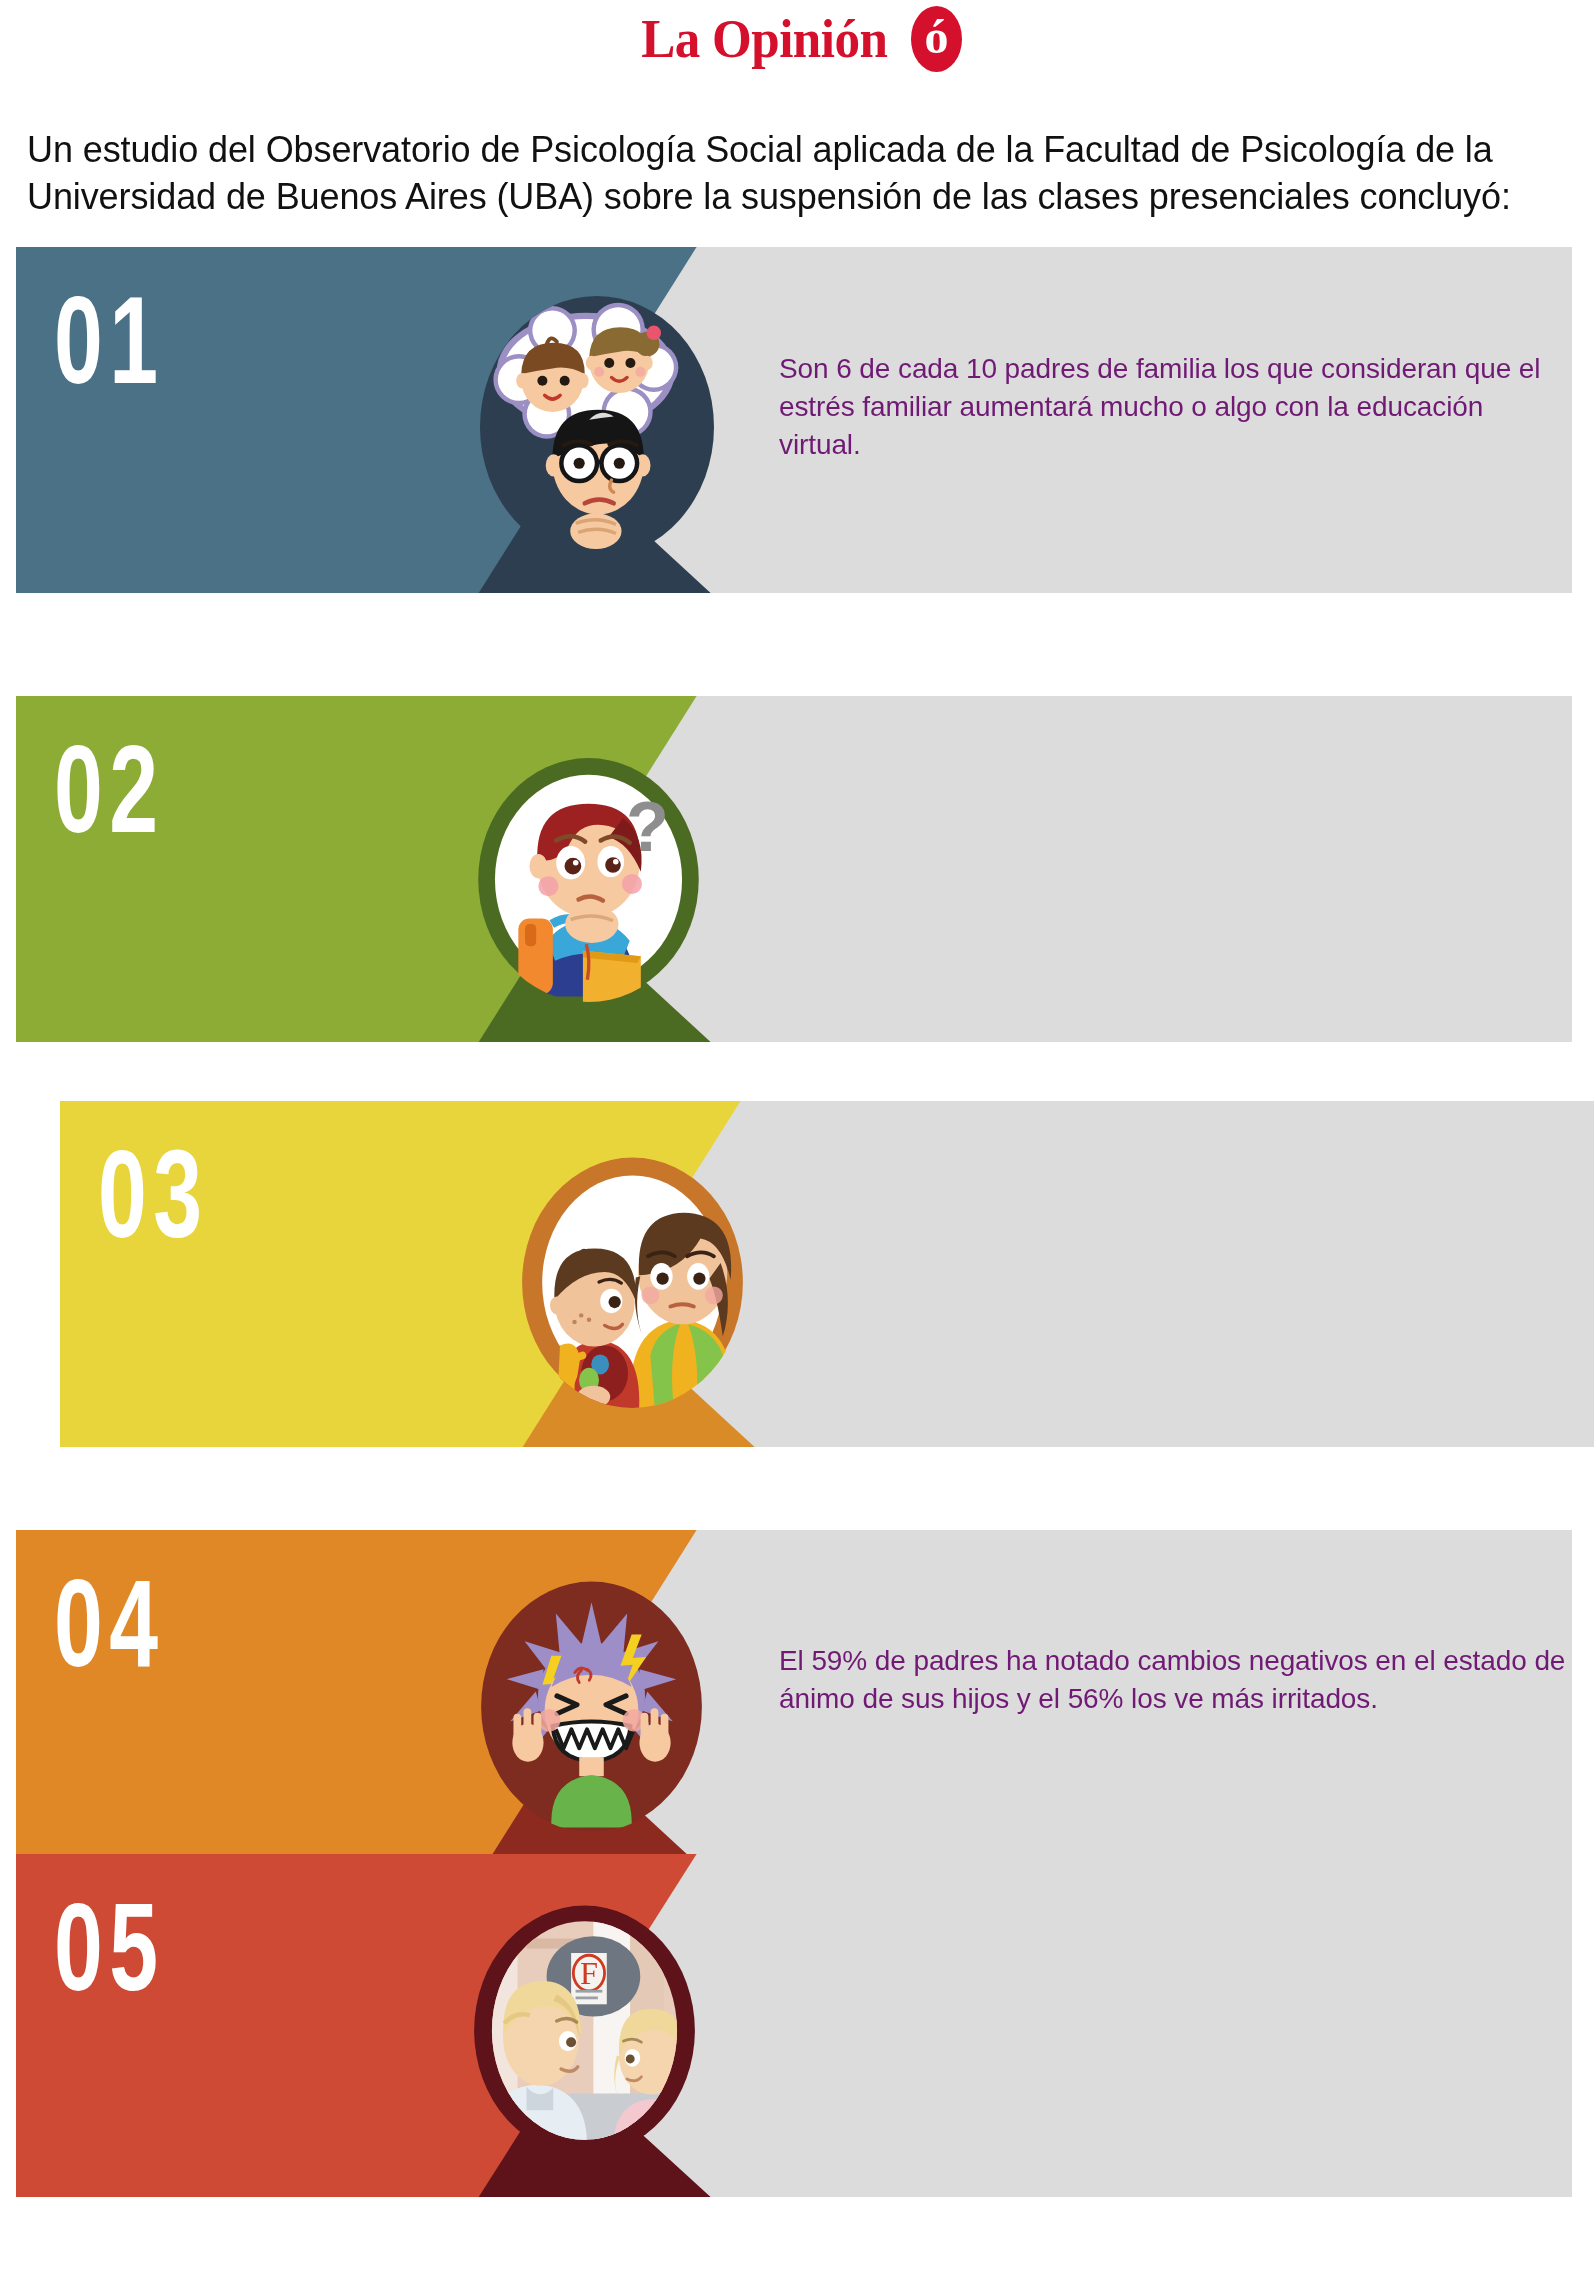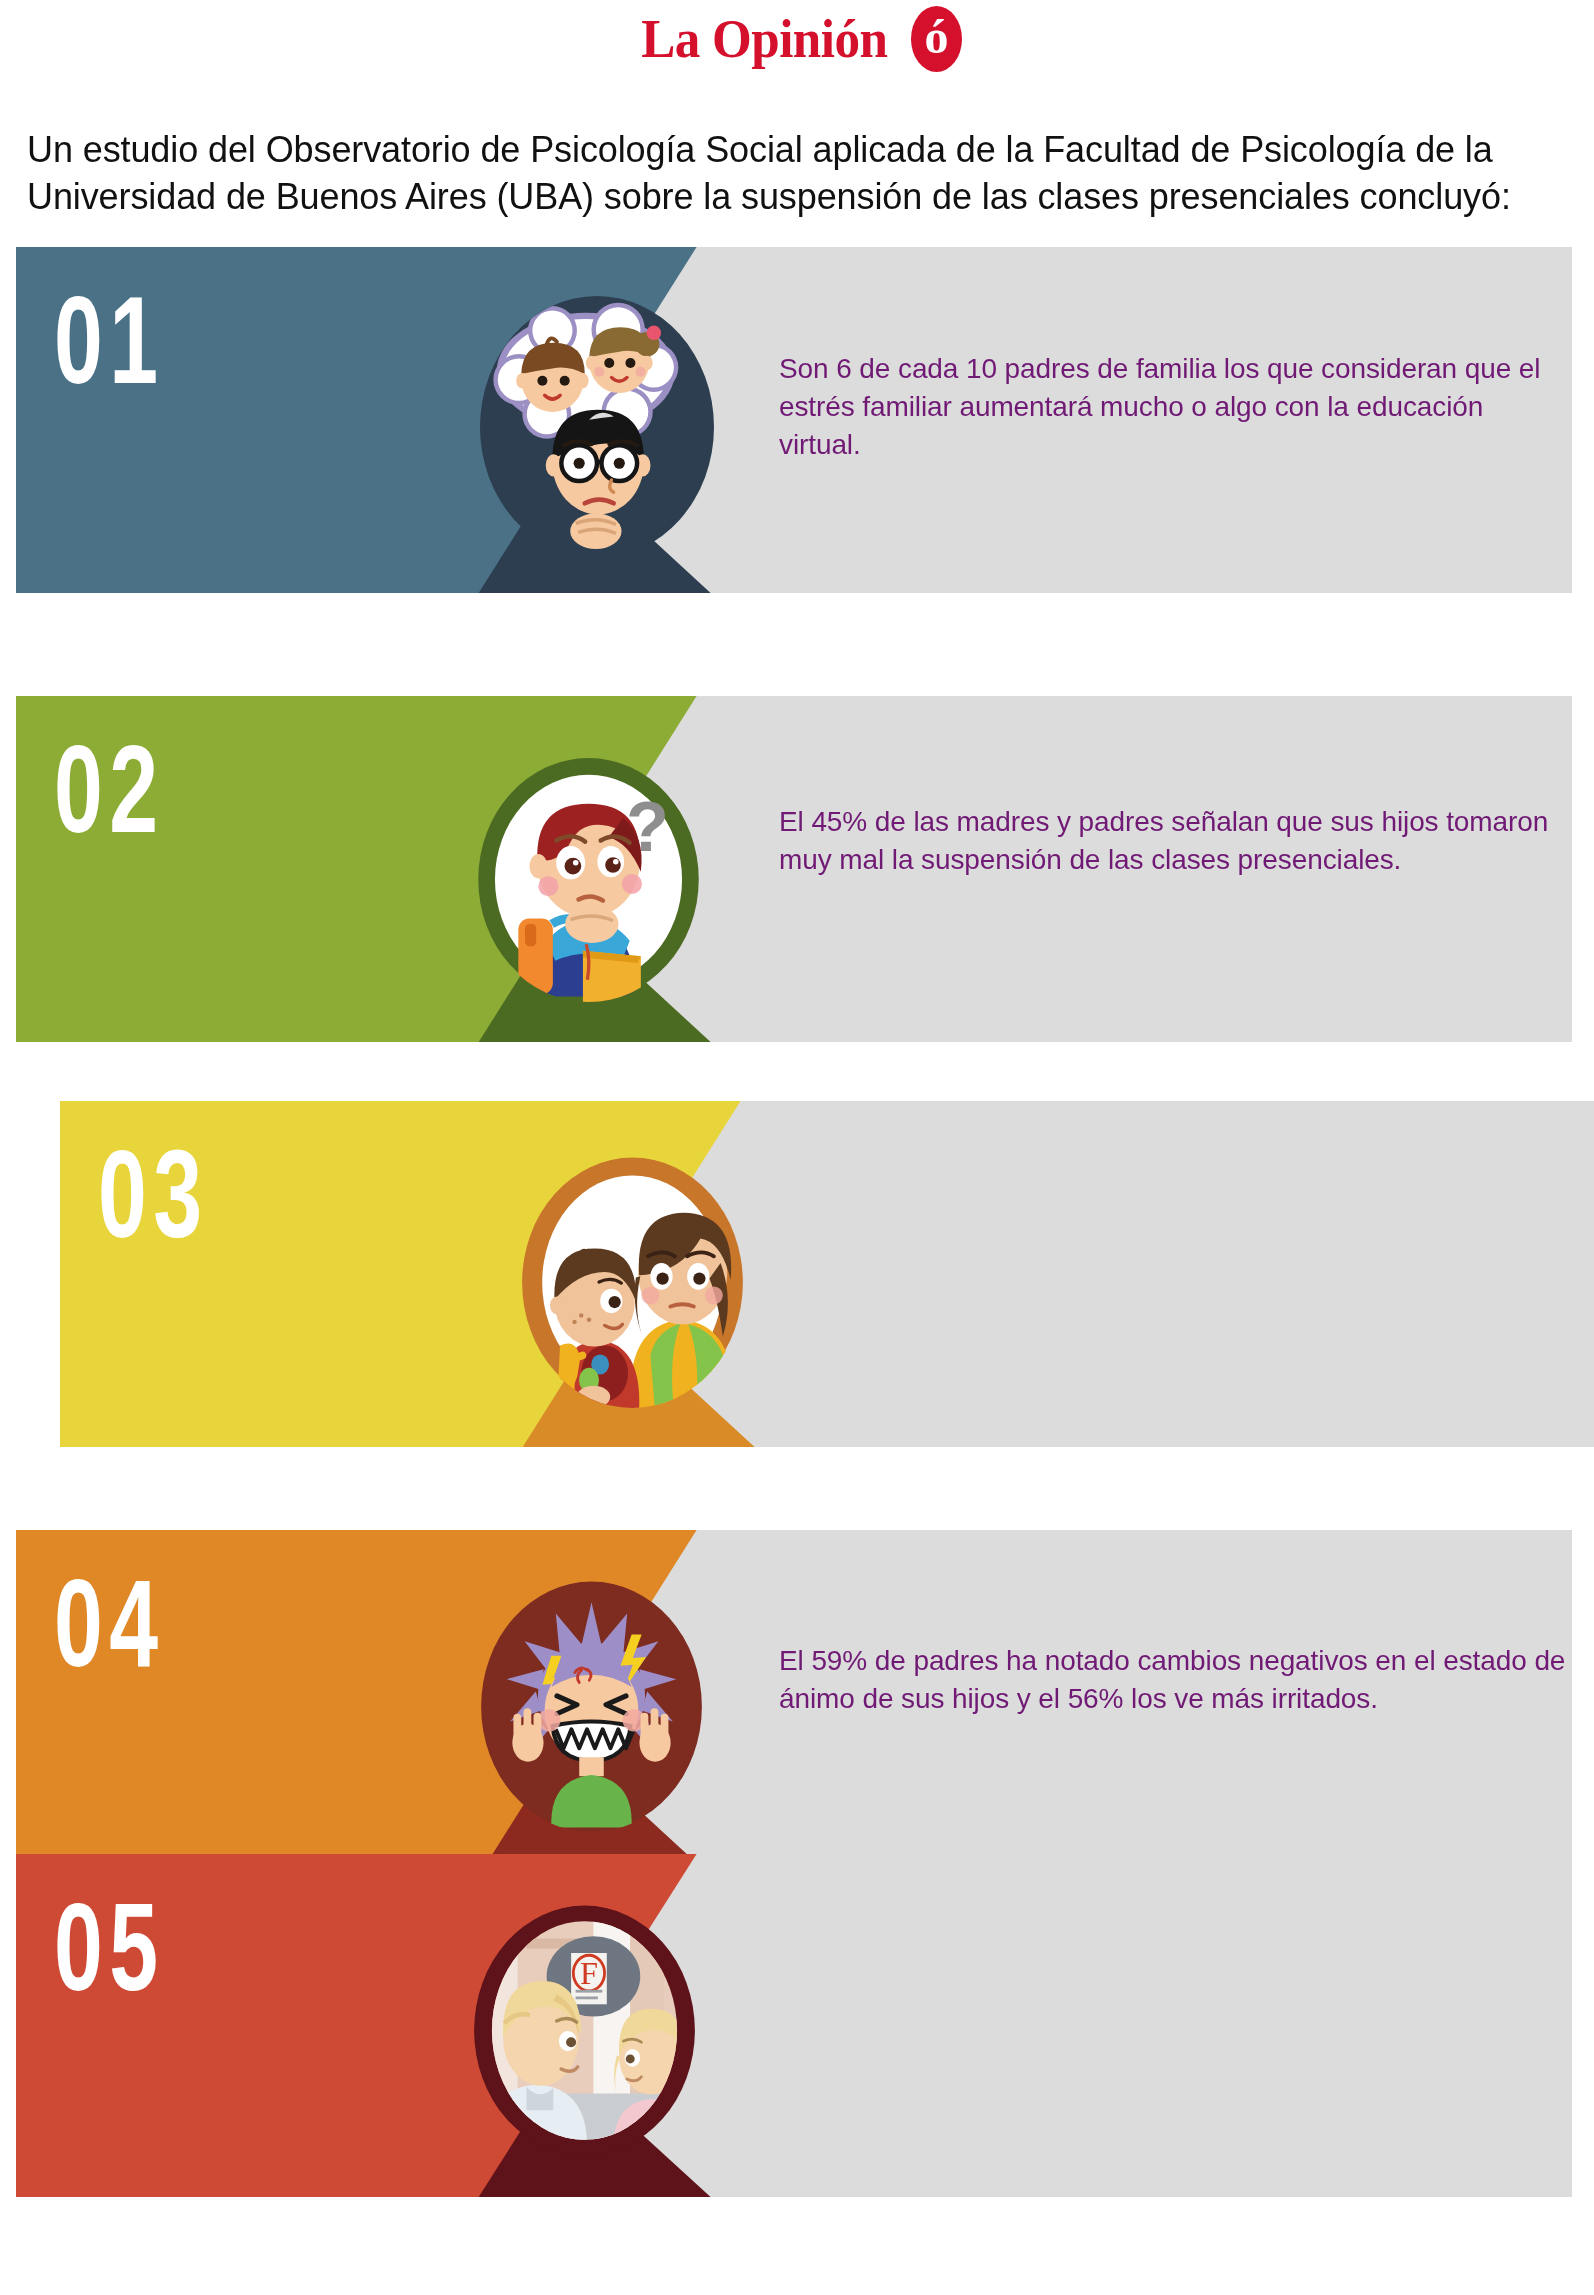--- a/index.html
+++ b/index.html
@@ -233,21 +233,20 @@
           <circle cx="128" cy="232" r="18" fill="#f3a1a8" opacity=".85"></circle>
           <circle cx="278" cy="228" r="18" fill="#f3a1a8" opacity=".85"></circle>
           <path d="M182 256 q22-12 44 2" stroke="#b8613f" stroke-width="8" fill="none" stroke-linecap="round"></path>
 
           <ellipse cx="206" cy="300" rx="48" ry="34" fill="#f6c9a0"></ellipse>
           <path d="M168 292 q40-14 76 2" stroke="#dba87c" stroke-width="6" fill="none"></path>
         </svg>
       </div>
     </div>
 
-    <div class="card-text" style="left:779px;top:107px;width:792px;">El 45% de las madres y padres señalan que sus hijos tomaron muy mal la suspensión de las clases presenciales.</div>
   </div>
 
   <div class="card" id="card2" style="top:1101px;height:346px;margin-left:44px;">
     <div class="band" style="background: rgb(220, 220, 220);"></div>
     <div class="shadow-shape">
         <div class="poly" id="sh2" style="background: rgb(217, 139, 40);"></div>
       </div>
     <div class="color-shape">
         <div class="poly" id="cl2" style="background: rgb(232, 213, 60);"></div>
       </div>

